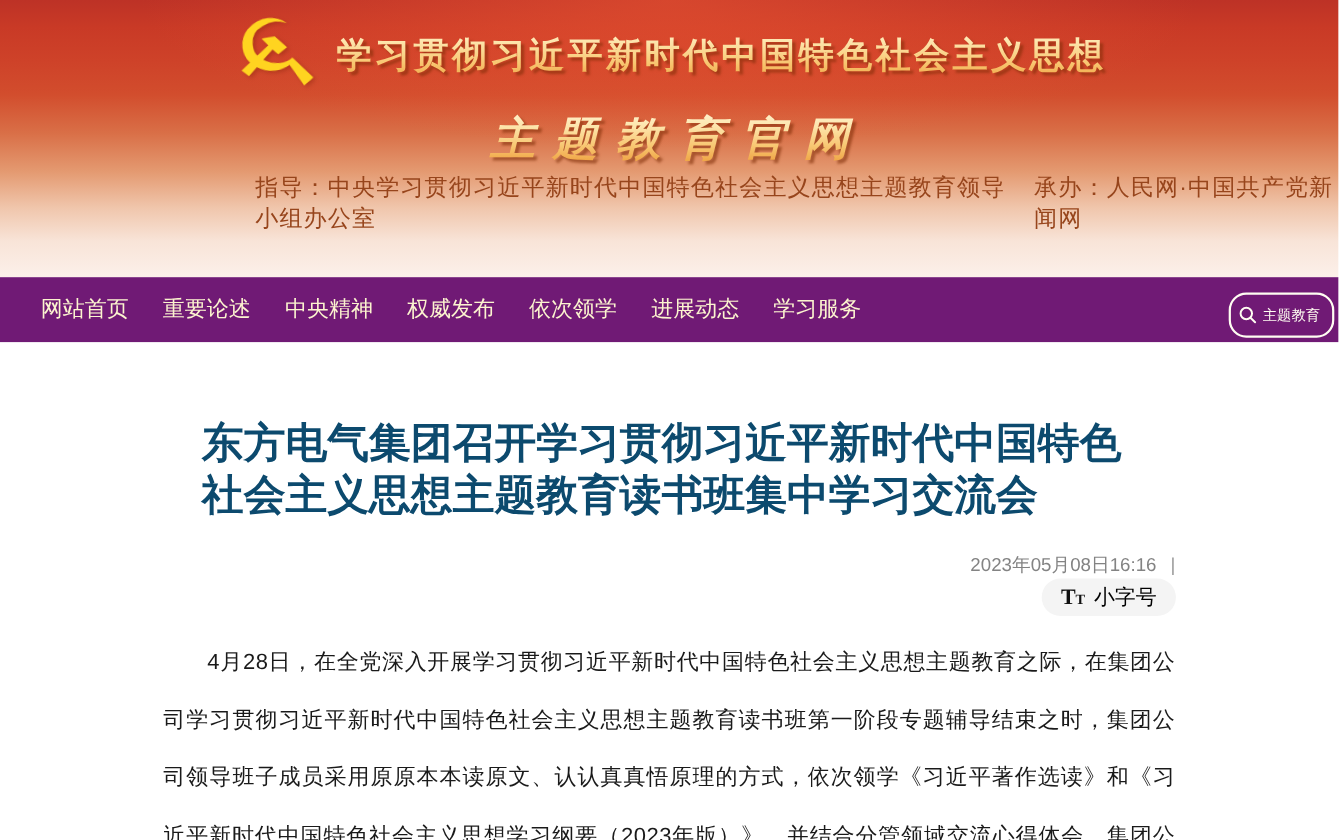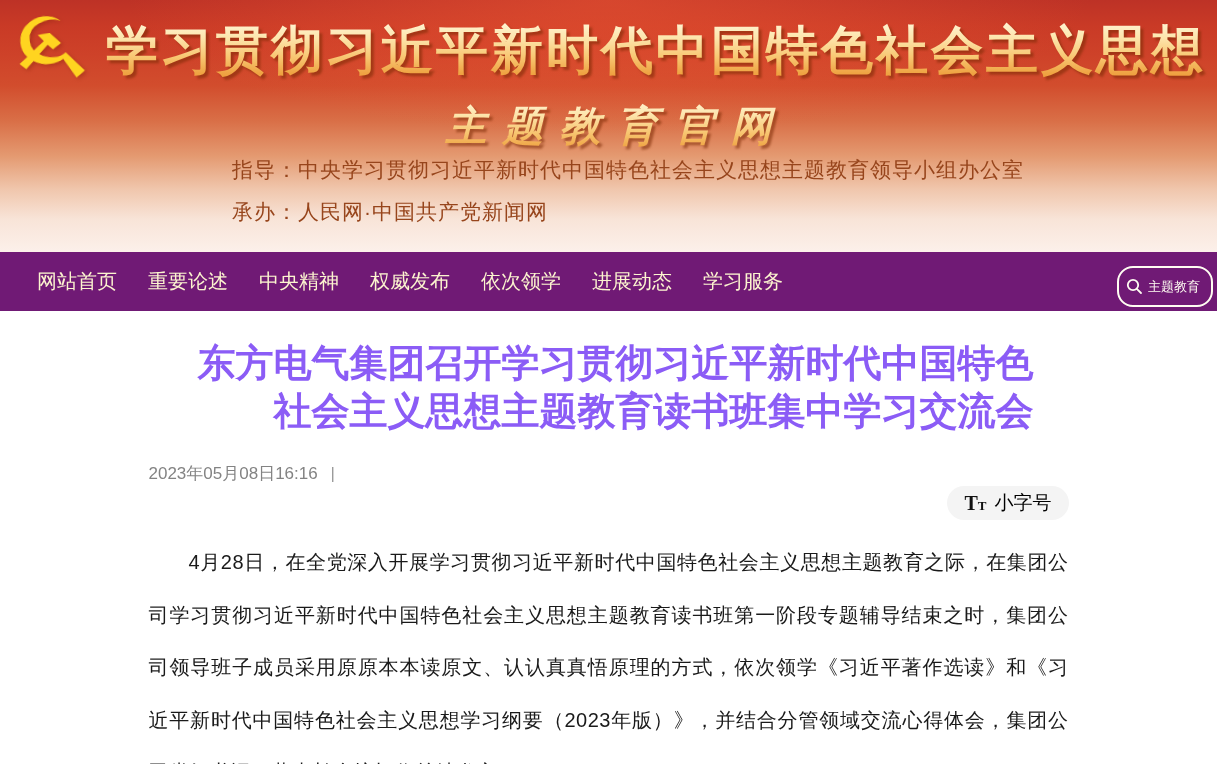--- a/index.html
+++ b/index.html
@@ -30,47 +30,47 @@
     font-weight:bold; color:#f3b155;
     filter:drop-shadow(3px 3px 1px rgba(122,42,4,.55));
     font-family:"Liberation Sans", sans-serif;
   }
   @supports ((-webkit-background-clip:text) or (background-clip:text)) {
     .gold-text {
       background:linear-gradient(180deg,#fff6d8 0%, #fde5ac 30%, #f8c671 62%, #efa444 88%, #ec9a38 100%);
       -webkit-background-clip:text; background-clip:text; color:transparent;
     }
   }
-  .title1 { font-size:52px; line-height:60px; letter-spacing:3px; white-space:nowrap; }
+  .title1 { font-size:32px; line-height:60px; letter-spacing:3px; white-space:nowrap; }
   .title2 { text-align:center; font-size:41px; line-height:56px; letter-spacing:16px; padding-left:16px; margin-top:0; position:relative;font-style:italic; }
-  .banner-info { position:absolute; left:232px; top:156px; display:flex; flex-direction:column; gap:14px; }
+  .banner-info { position:absolute; left:232px; top:156px; display:flex; flex-direction:row; gap:14px; }
   .banner-info div { font-size:21px; color:#97451c; letter-spacing:1px; }
 
   
   .nav { height:59px; background:#701a75; display:flex; align-items:center; padding-left:37px; position:relative; }
   .nav-item {
     color:#fcf4cf; font-size:20px; text-decoration:none; margin-right:31px;
     display:inline-block; cursor:pointer; line-height:59px;
   }
   .search-pill {
     position:absolute; right:4px; top:14px; height:41px;
     border:2px solid #fffdf2; border-radius:16px;
     display:flex; align-items:center; gap:5px; padding:0 11px 0 7px;
     color:#fffdf2; font-size:13px; cursor:pointer; text-decoration:none; background:transparent;
   }
   .search-pill svg { display:block; }
 
   
   .main { width:920px; margin:0 auto; }
   .article-title {
-    width:850px; margin:28px auto 0; text-align:right;
-    font-size:38px; line-height:48px; font-weight:bold; color:#8b5cf6;
+    width:850px; margin:68px auto 0; text-align:left;
+    font-size:38px; line-height:48px; font-weight:bold; color:#0c4a6e;
     font-family:"Liberation Sans", sans-serif;
   }
-  .date-row { margin-top:27px; text-align:left; font-size:17px; color:#838383; }
+  .date-row { margin-top:27px; text-align:right; font-size:17px; color:#838383; }
   .date-row .sep { margin-left:8px; color:#9a9a9a; }
   .tools-row { margin-top:1px; display:flex; justify-content:flex-end; }
   .fontsize-pill {
     border:none; background:#f4f4f4; border-radius:17px; height:34px;
     display:flex; align-items:center; gap:8px; padding:0 17px; cursor:pointer;
     font-family:"Liberation Sans", sans-serif;
   }
   .tt { font-family:"Liberation Serif", serif; font-weight:bold; color:#111; line-height:1; display:inline-flex; align-items:baseline; }
   .t-big { font-size:20px; }
   .t-small { font-size:13px; }

